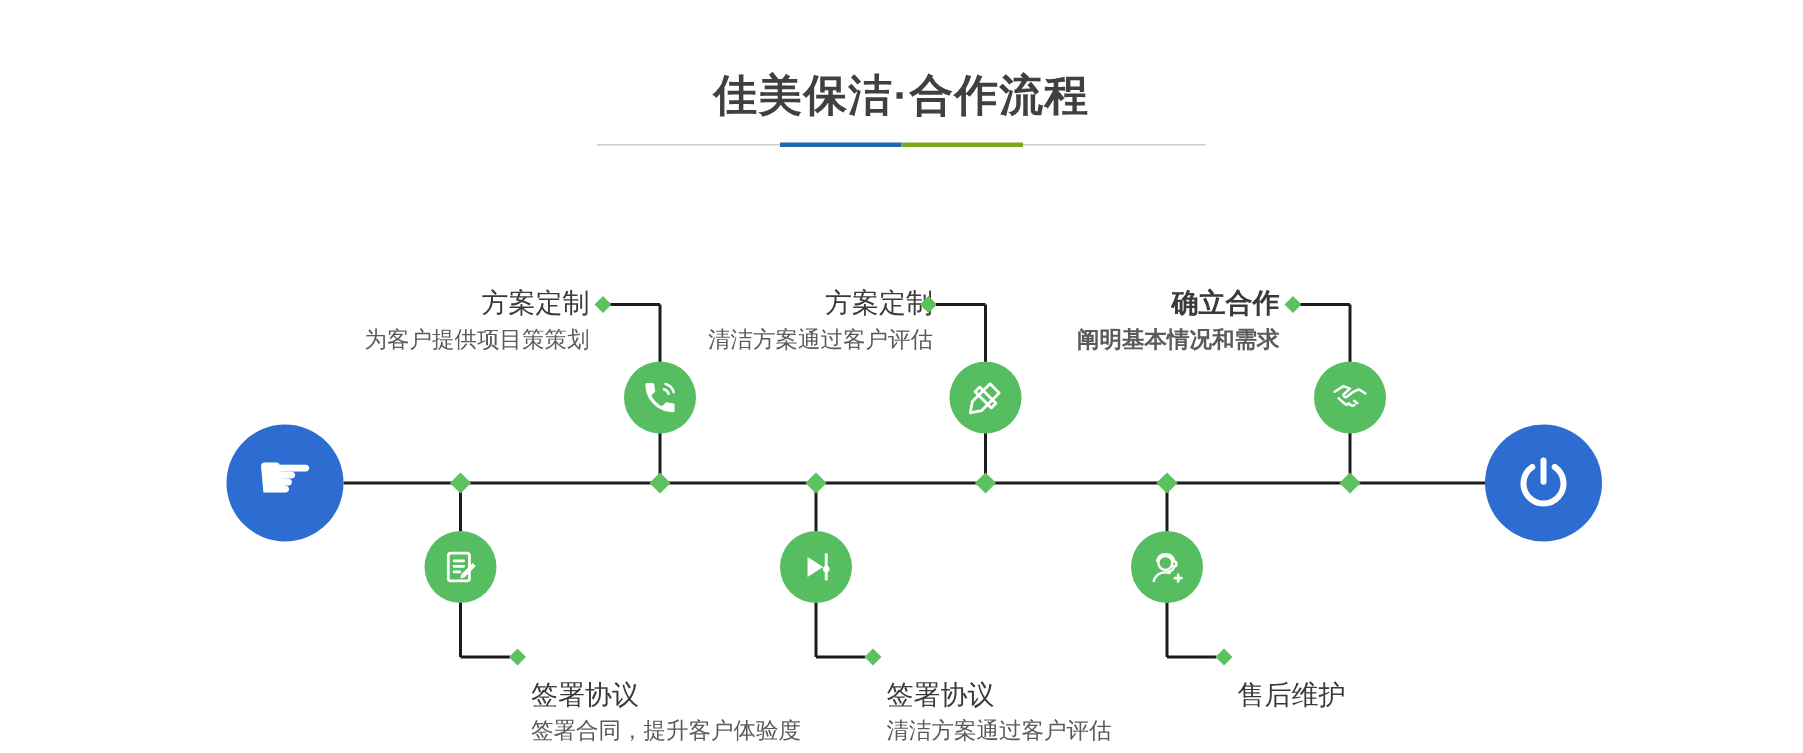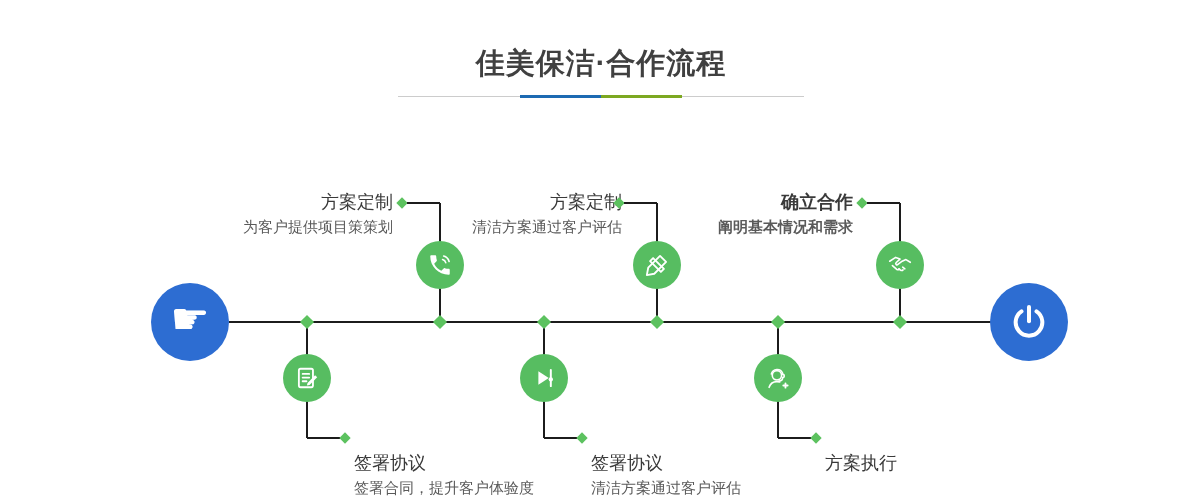--- a/index.html
+++ b/index.html
@@ -171,17 +171,17 @@
         <path d="M16.3 8.6c.9 0 1.5.7 1.5 1.5s-.7 1.5-1.5 1.5"></path>
         <path d="M16.3 11.6c0 2-1.6 3.2-3.4 3.3"></path>
         <path d="M3.8 20.6c1.1-3.4 3.9-5.3 7.2-5.3.9 0 1.8.1 2.6.4"></path>
         <path d="M18.9 16.9v4M16.9 18.9h4" stroke-width="1.7"></path>
       </g>
     </svg>
   </div>
   <div class="hline" style="left:778px;top:437px;width:33px;"></div>
   <div class="diamond small" style="left:812px;top:434px;"></div>
   <div class="step-bottom" style="left:825px;">
-    <div class="step-title">方案执行</div>
+    <div class="step-title">售后维护</div>
   </div>
   <div class="diamond junction" style="left:773px;top:317px;"></div>
 
 </div>
 
 </body></html>

